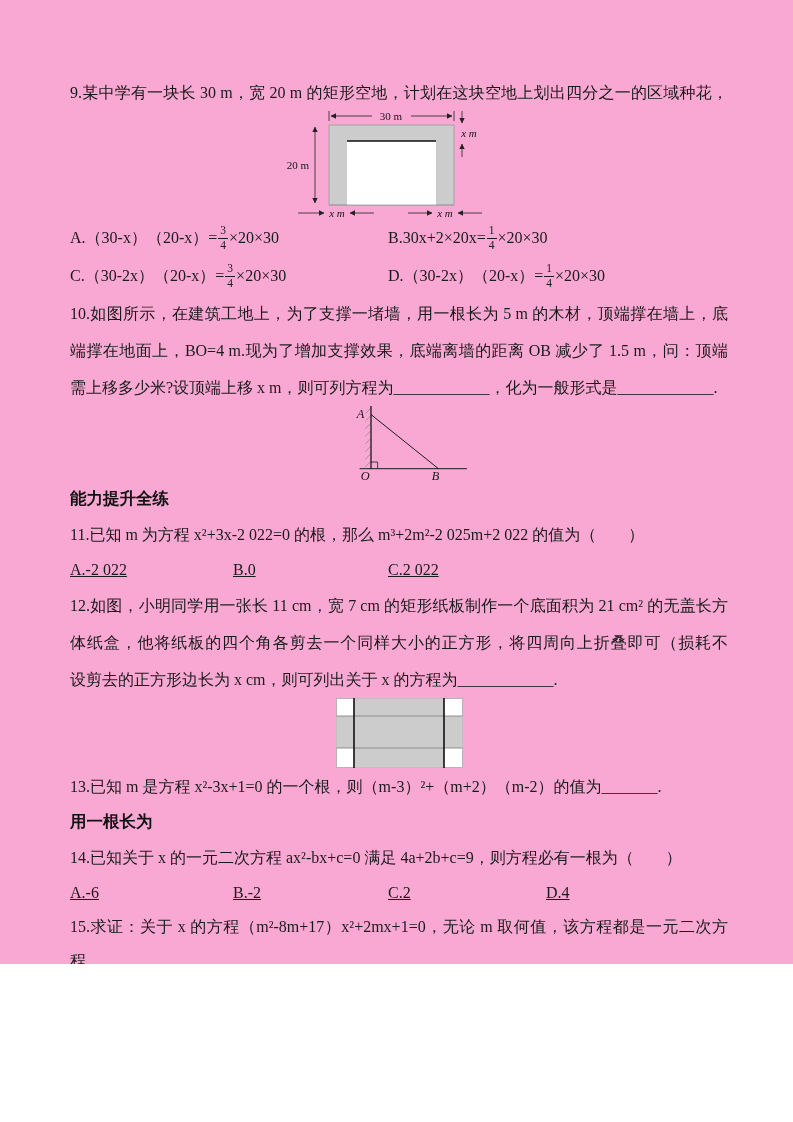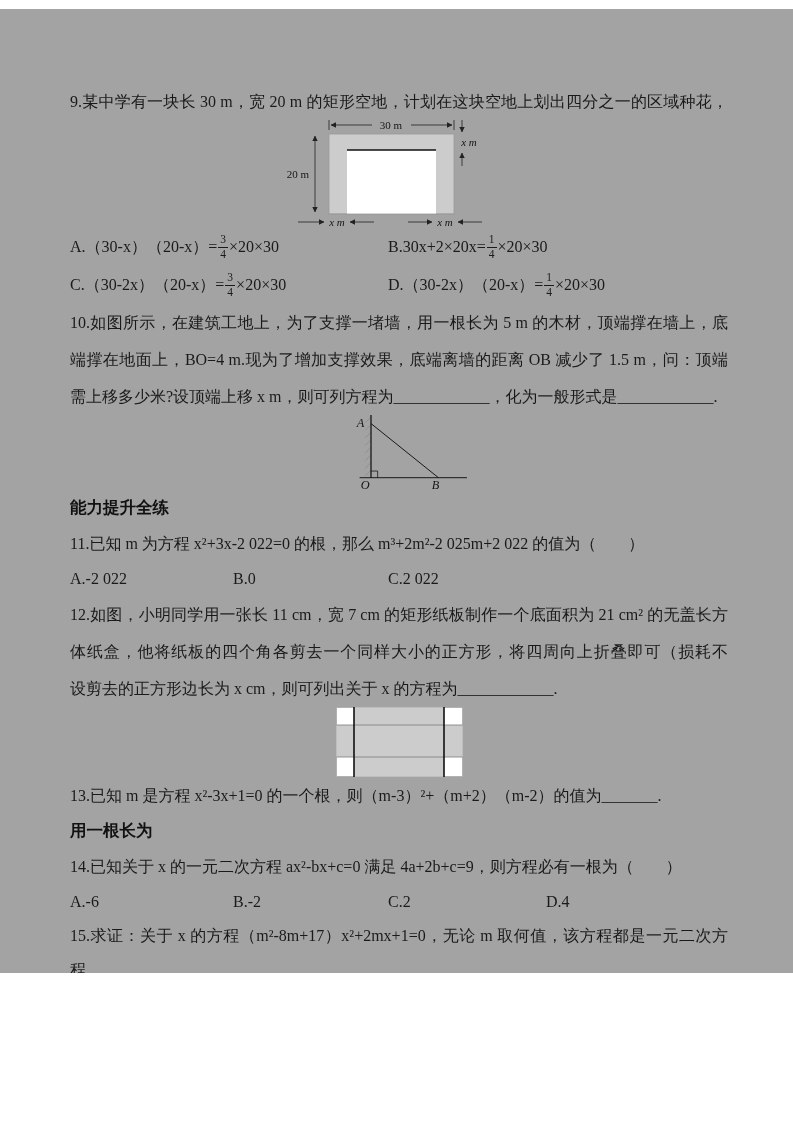--- a/index.html
+++ b/index.html
@@ -1,20 +1,20 @@
 <!DOCTYPE html>
 <html><head>
 <meta charset="utf-8">
 <style>
   html,body{margin:0;padding:0;background:#ffffff;}
   .page{
     position:relative;
     width:793px;height:964px;
-    margin:9px auto;
-    background:#a3a3a3;
+    margin:0 auto;
+    background:#f9a8d4;
     font-family:"Liberation Serif","DejaVu Serif",serif;
     color:#1a1a1a;
     overflow:hidden;
   }
   .content{position:absolute;left:70px;top:74px;width:658px;}
   .line{
     margin:0;font-size:16px;line-height:37px;height:37px;
     white-space:nowrap;overflow:hidden;
   }
   .fill{
@@ -26,21 +26,21 @@
     margin:0;font-size:16.5px;line-height:34px;height:34px;
     font-family:Liberation Serif, serif;
     font-weight:bold;color:#111;
   }
   .figwrap{display:flex;justify-content:center;align-items:flex-end;}
   .fig9{height:108px;}
   .fig10{height:76px;}
   .fig12{height:70px;margin-bottom:0;}
   .optgrid4{
     display:grid;grid-template-columns:163px 155px 158px 1fr;
-    font-size:16px;line-height:34px;height:34px;
+    font-size:16px;line-height:34px;height:34px;text-decoration:underline;
   }
   .q9opts{display:grid;grid-template-columns:318px 1fr;}
   .opt{height:38px;display:flex;align-items:center;font-size:16px;white-space:nowrap;}
   .frac{
     display:inline-flex;flex-direction:column;align-items:center;
     font-size:11.5px;line-height:1.15;margin:0 1px;vertical-align:middle;
   }
   .frac .fn{border-bottom:1px solid #1a1a1a;padding:0 2px;}
   .frac .fd{padding:0 2px;}
   .footer{

